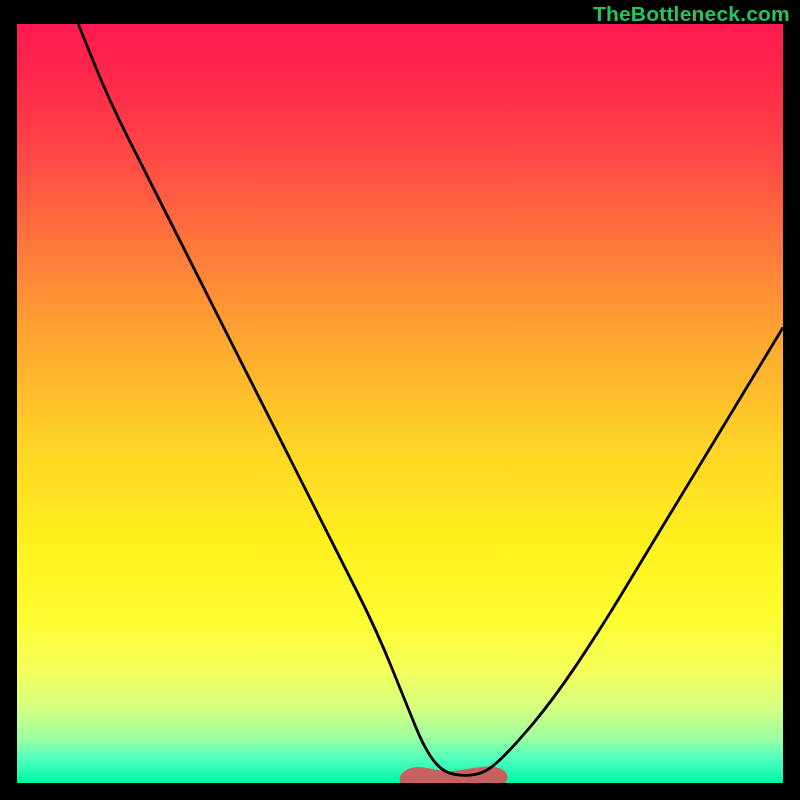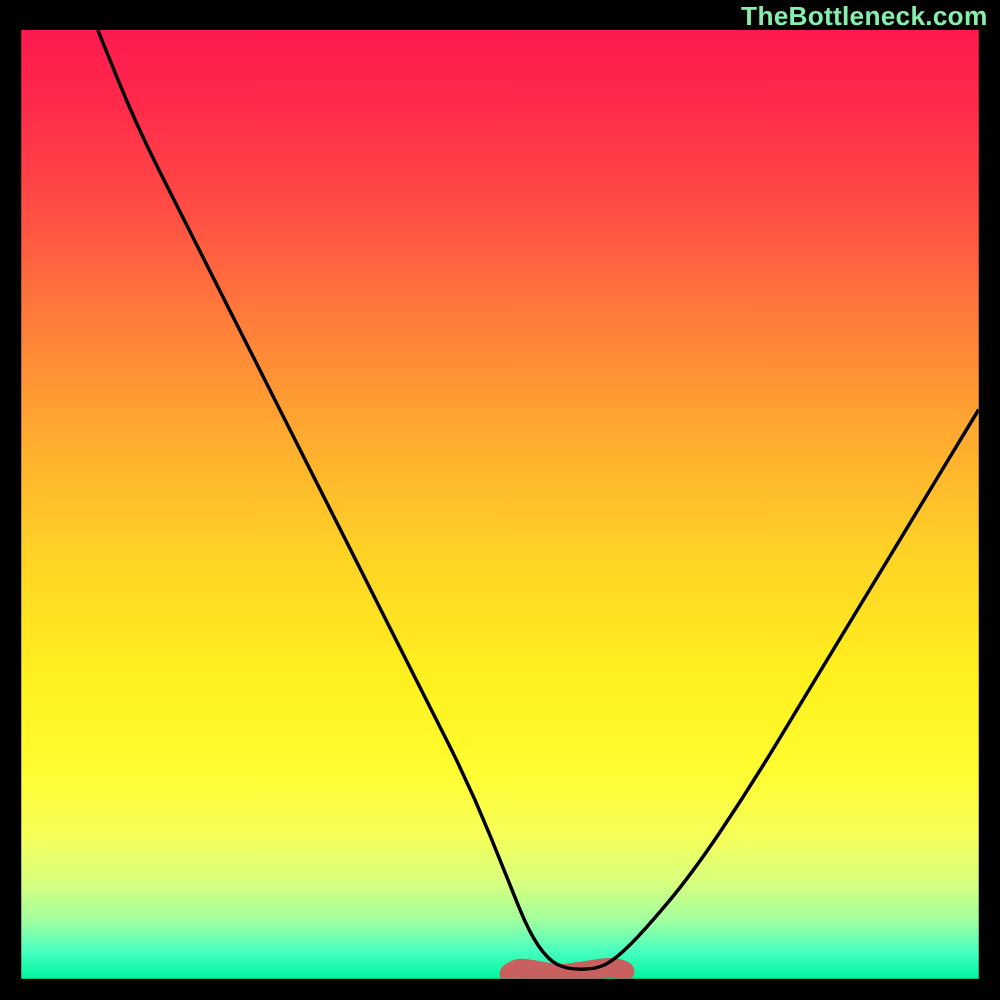--- a/index.html
+++ b/index.html
@@ -35,21 +35,21 @@
       #f6ff5a 85%,
       #d6ff80 90%,
       #9effa0 94%,
       #4affc0 97%,
       #00f5a0 100%);
   }
   .watermark {
     position: absolute;
     top: 2px;
     right: 10px;
-    color: #86efac;
+    color: #22c55e;
     font-size: 21px;
     font-weight: 600;
     letter-spacing: 0.2px;
   }
   svg.curve {
     position: absolute;
     left: 0;
     top: 0;
     width: 766px;
     height: 759px;

